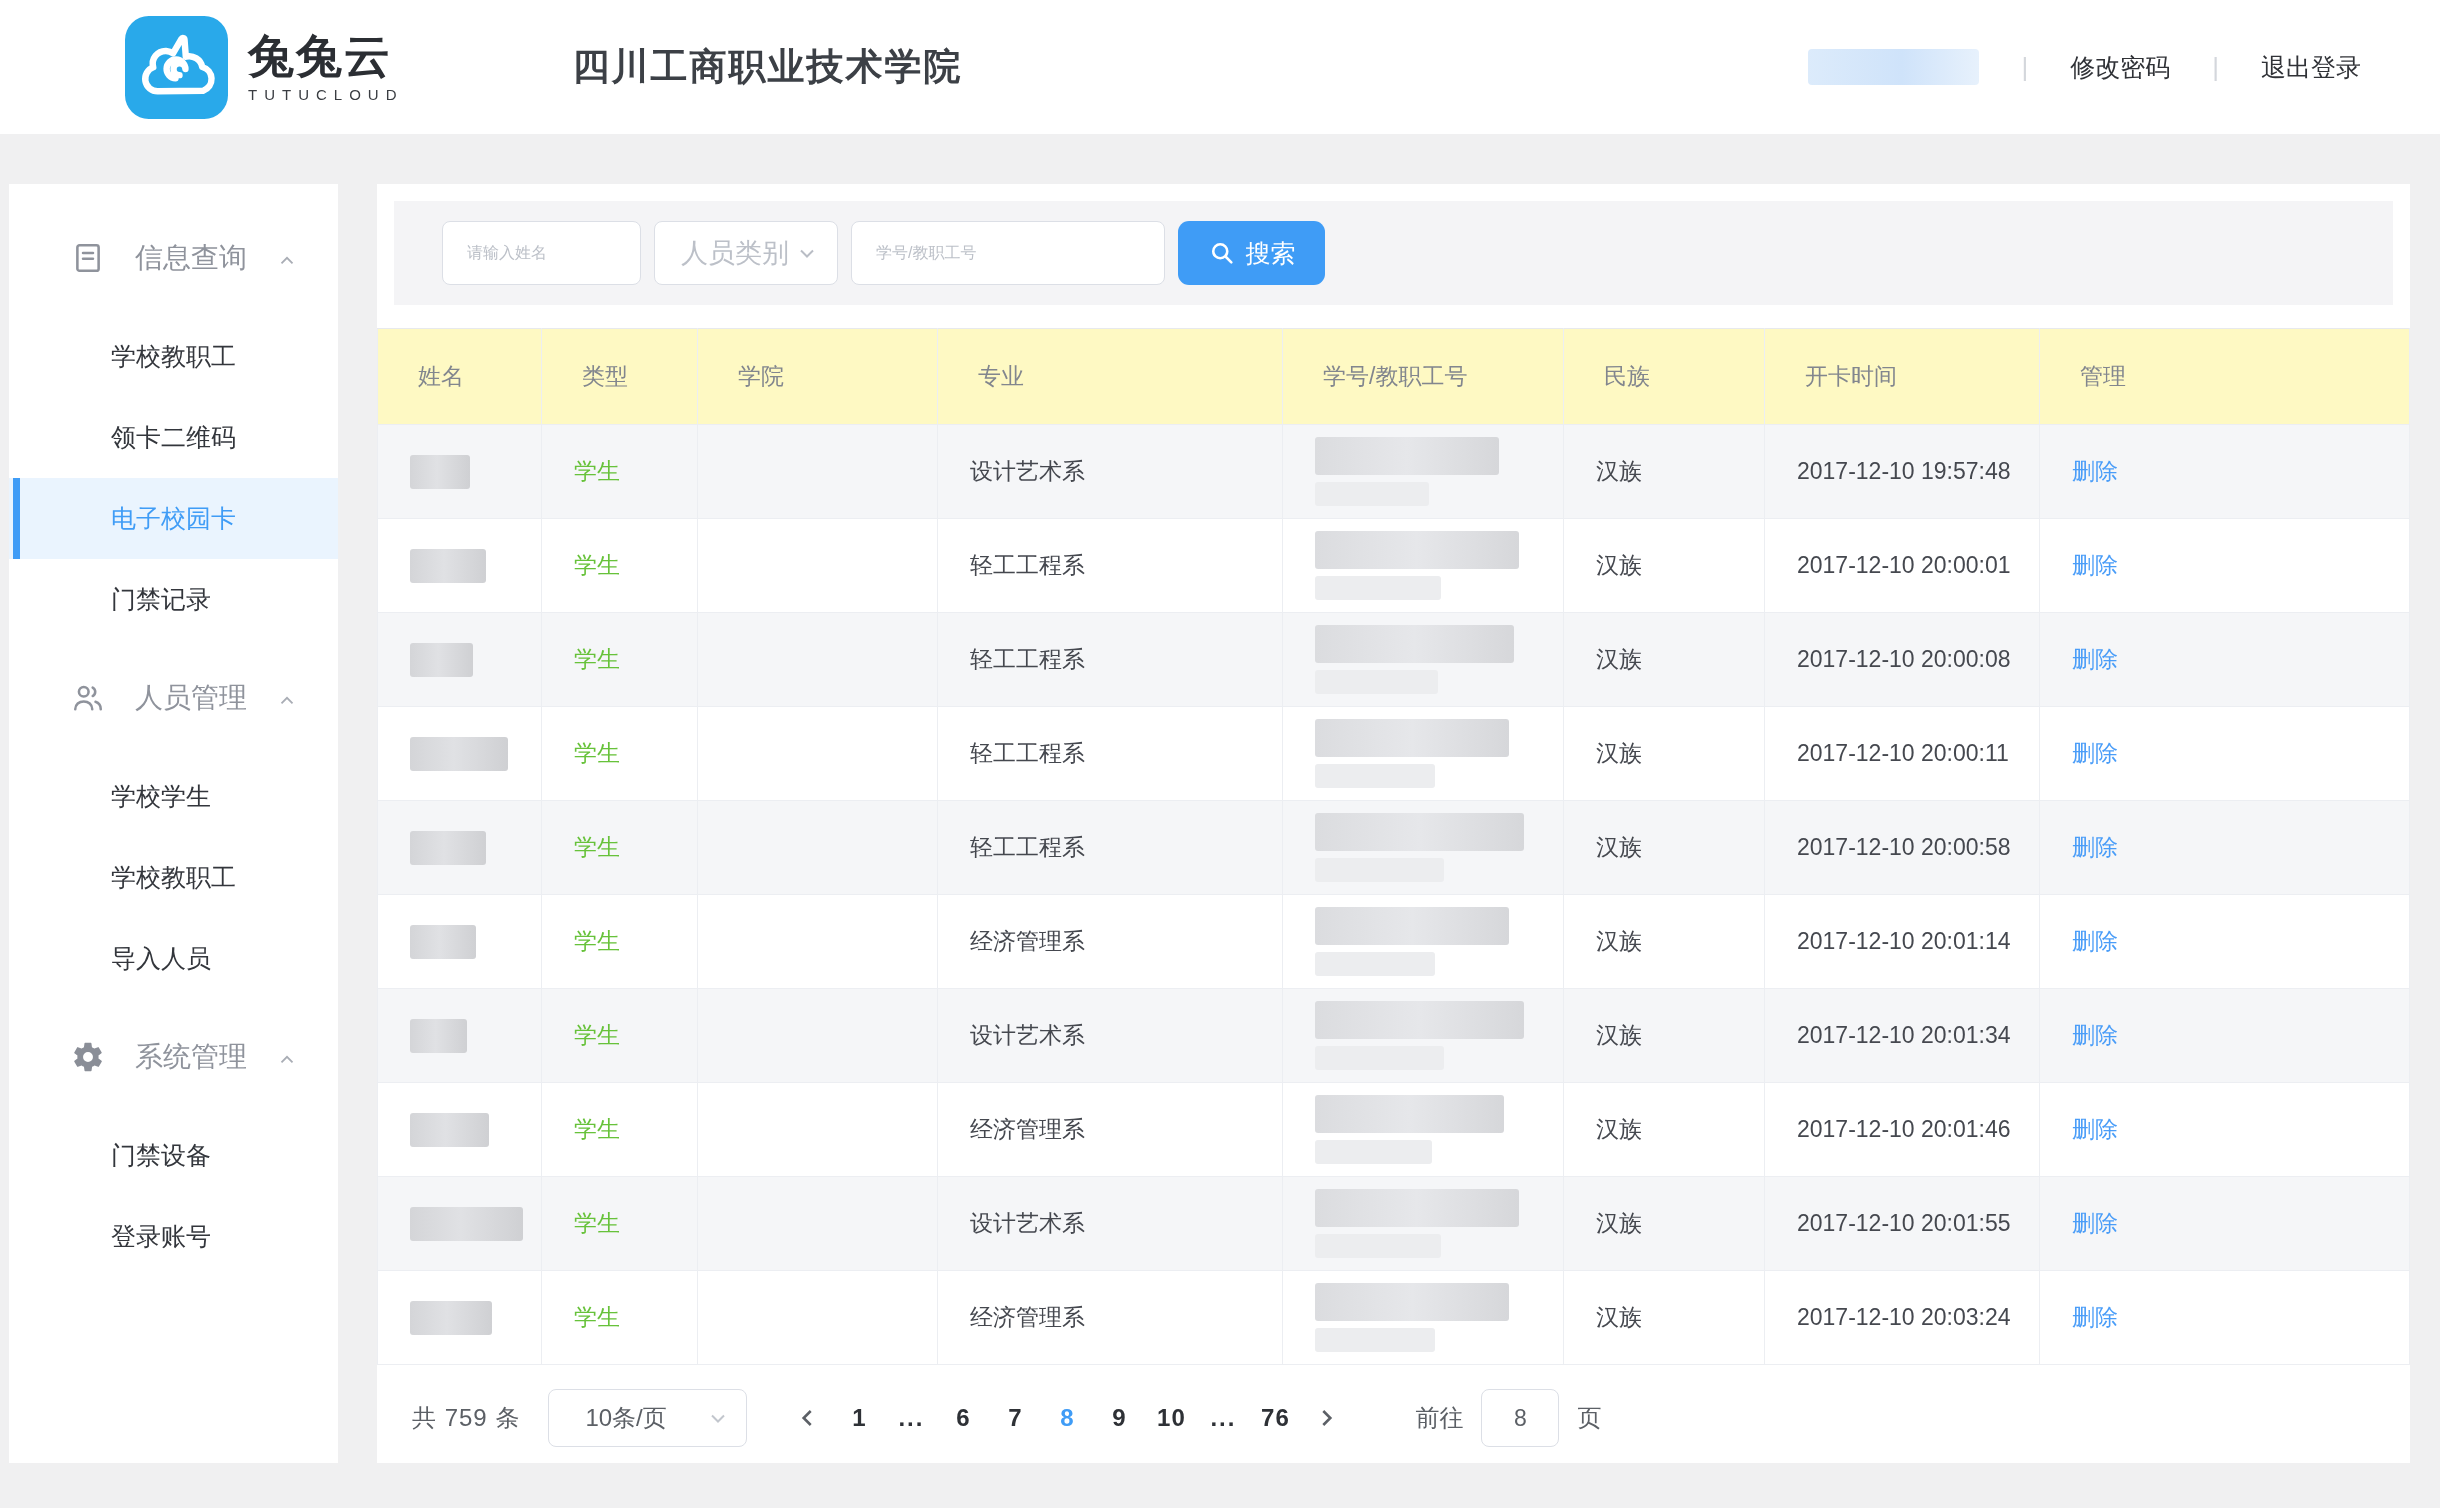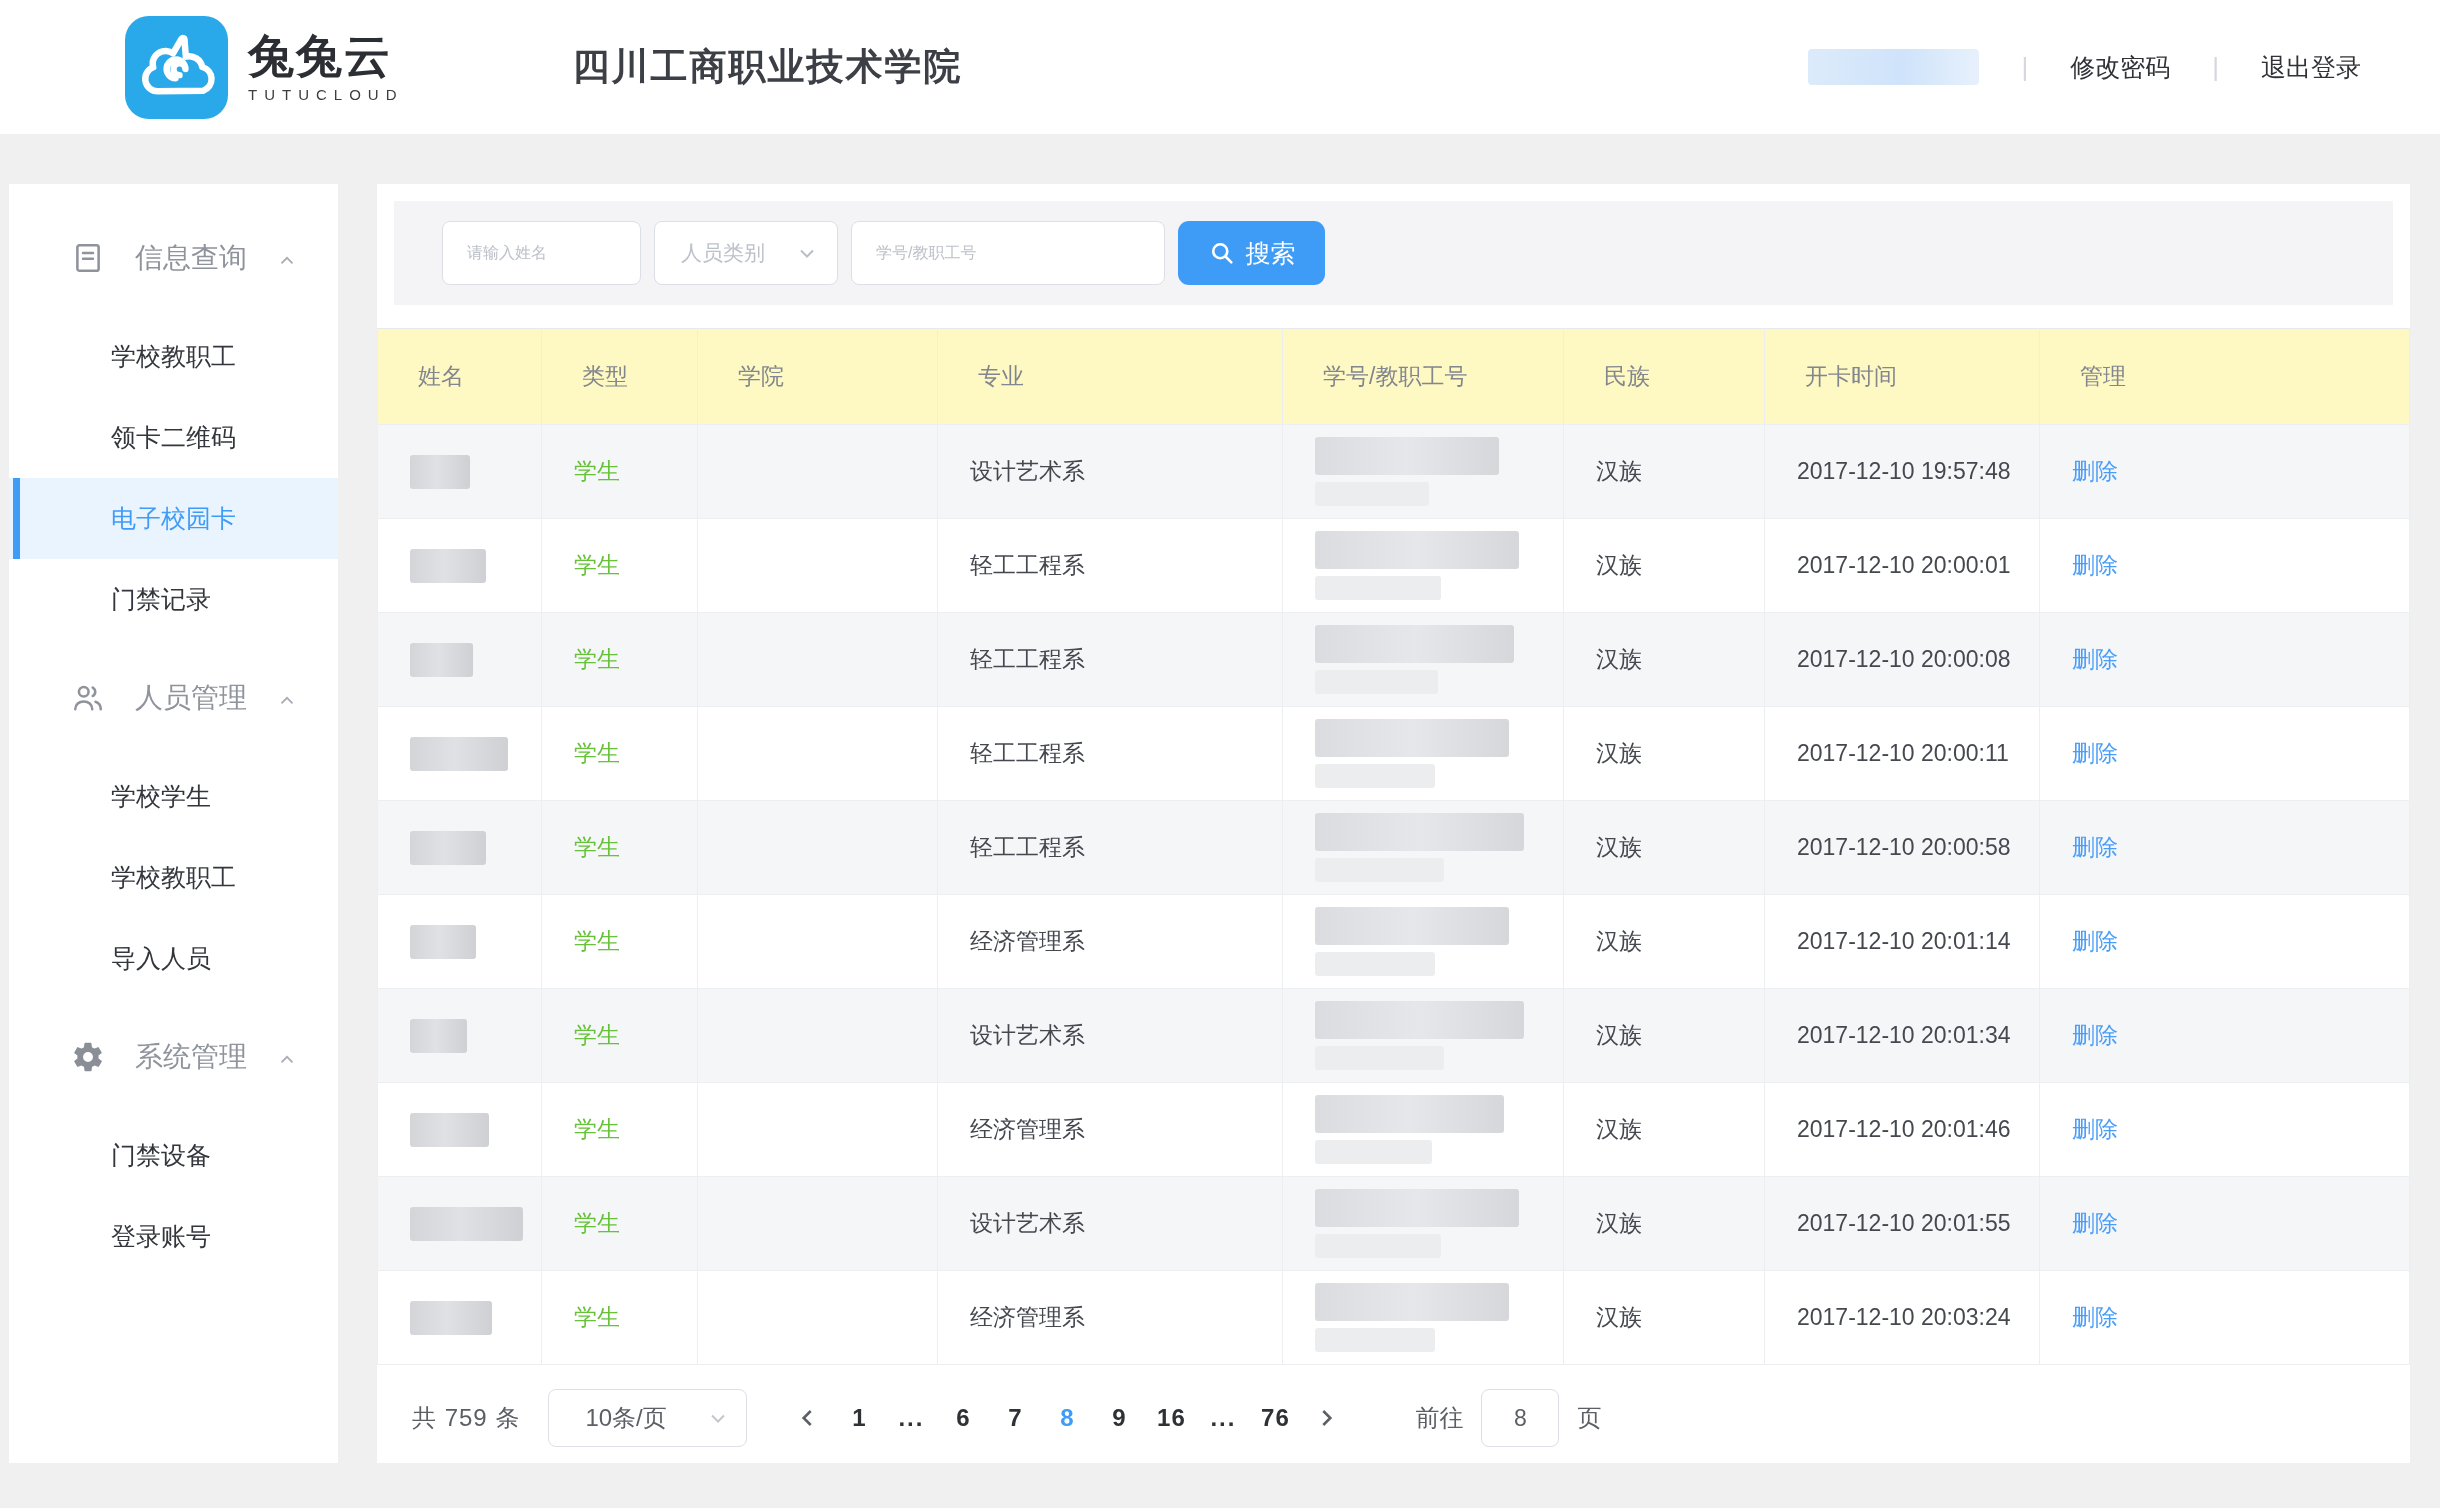--- a/index.html
+++ b/index.html
@@ -49,21 +49,21 @@
     display:flex; align-items:center; padding-left:48px; }
   .s-input{ height:64px; border:1px solid #dcdfe6; border-radius:8px; background:#fff;
     font-size:16px; color:#43464d; padding:0 24px; margin-right:13px;
     font-family:inherit; outline:none; }
   .s-input::placeholder{ color:#bcc0c8; }
   .s-input.name{ width:199px; }
   .s-input.idno{ width:314px; }
   .s-select{ width:184px; height:64px; border:1px solid #dcdfe6; border-radius:8px;
     background:#fff; margin-right:13px; display:flex; align-items:center;
     padding:0 18px 0 26px; cursor:pointer; }
-  .s-select .sel-text{ font-size:21px; color:#bcc0c8; }
+  .s-select .sel-text{ font-size:27px; color:#bcc0c8; }
   .s-select svg{ margin-left:auto; width:24px; height:24px; }
   .search-btn{ width:147px; height:64px; border:none; border-radius:11px; background:#3f9cf6;
     color:#fff; font-size:25px; display:flex; align-items:center; justify-content:center;
     cursor:pointer; font-family:inherit; }
   .search-btn svg{ width:28px; height:28px; margin-right:10px; }
 
   
   table{ width:100%; margin-top:23px; border-collapse:collapse; table-layout:fixed; }
   th,td{ border:1px solid #eceef2; padding-left:32px; text-align:left;
     font-size:23px; overflow:hidden; white-space:nowrap; }
@@ -368,21 +368,21 @@
             <polyline points="14.5,5.5 8,12 14.5,18.5" fill="none" stroke="#5c6066" stroke-width="2.4"></polyline>
           </svg>
         </div>
         <ul class="pg-pages" id="pg-pages">
             <li>1</li>
             <li class="dots">...</li>
             <li>6</li>
             <li>7</li>
             <li class="active">8</li>
             <li>9</li>
-            <li>16</li>
+            <li>10</li>
             <li class="dots">...</li>
             <li>76</li>
           </ul>
         <div class="pg-arrow">
           <svg viewBox="0 0 24 24">
             <polyline points="9.5,5.5 16,12 9.5,18.5" fill="none" stroke="#5c6066" stroke-width="2.4"></polyline>
           </svg>
         </div>
         <div class="pg-jump">
           <span>前往</span>

